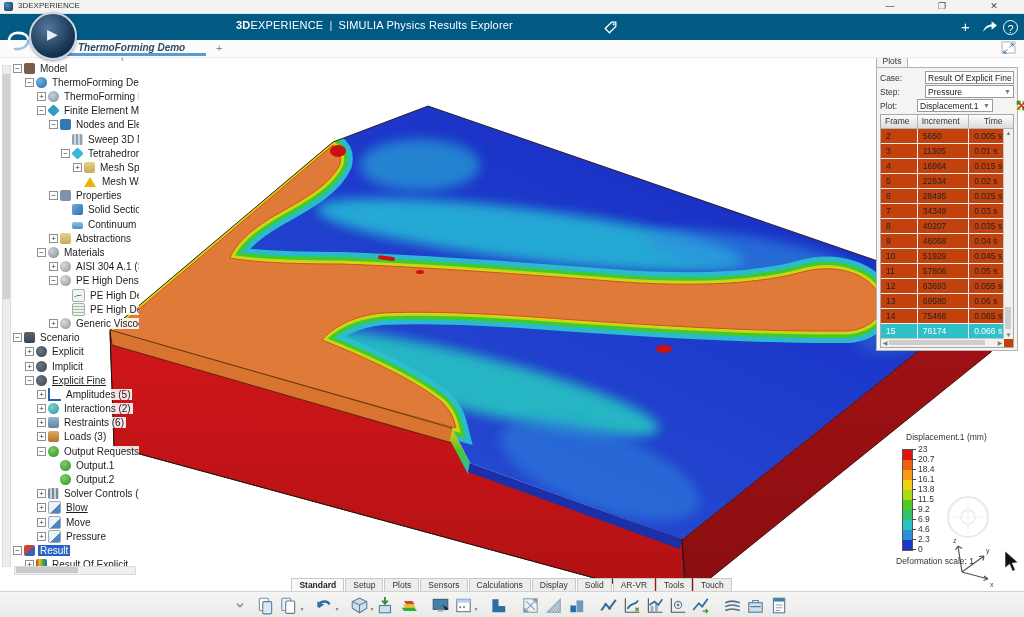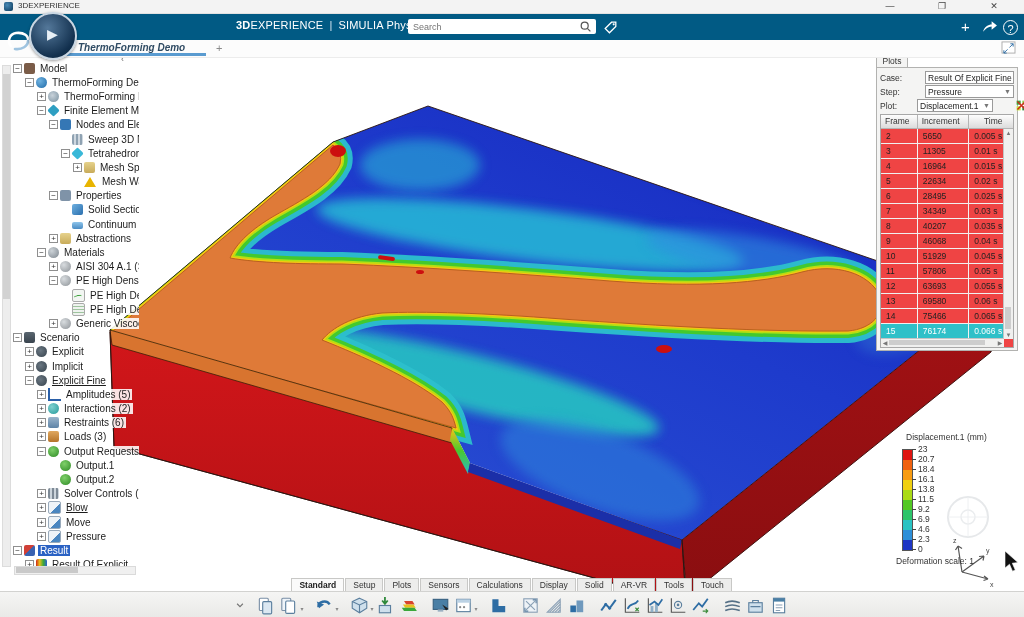--- a/index.html
+++ b/index.html
@@ -97,21 +97,21 @@
   #plots-tab{width:30px;height:13px;background:#f4f4f3;border:1px solid #b2b2b0;border-bottom:none;
       text-align:center;line-height:13px;color:#333;}
   #plots-body{background:#f4f4f3;border:1px solid #b2b2b0;padding:3px 3px 2px 3px;margin-top:-1px;}
   .fieldrow{display:flex;align-items:center;height:13px;margin-bottom:1px;gap:20px;}
   .fieldrow .flab{width:25px;color:#333;}
   .dropdown{flex:1;height:11px;background:#fff;border:1px solid #9a9a9a;display:flex;align-items:center;
       padding:0 2px;color:#222;overflow:hidden;white-space:nowrap;}
   .dropdown .arr{margin-left:auto;color:#777;font-size:7px;}
   .dropdown.narrow{flex:0 0 70px;}
   .mini-btn{width:14px;height:13px;margin-left:2px;}
-  #ptable{border:1px solid #a8a8a8;background:#ef4444;margin-top:2px;position:relative;}
+  #ptable{border:1px solid #a8a8a8;background:#c2410c;margin-top:2px;position:relative;}
   .thead{display:flex;height:14px;}
   .th{background:linear-gradient(#fdfdfd,#dcdcdc);border-right:1px solid #b4b4b4;border-bottom:1px solid #b4b4b4;
       box-sizing:border-box;padding-left:4px;line-height:13px;color:#333;}
   .tr{display:flex;height:14px;line-height:14px;border-bottom:1px solid #f0f0f0;}
   .td{box-sizing:border-box;padding-left:5px;color:#222;border-right:1px solid #f2f2f2;}
   .tr.sel{background:#2fc0c8;}
   .tr.sel .td{color:#fff;}
   .c0{width:37px;} .c1{width:52px;} .c2{width:35px;border-right:none;}
   #pt-vscroll{position:absolute;right:0;top:14px;bottom:8px;width:9px;background:#f0f0ef;border-left:1px solid #c4c4c4;}
   #pt-vscroll .a{position:absolute;width:9px;height:8px;font-size:6px;color:#777;text-align:center;line-height:8px;}
@@ -241,27 +241,20 @@
 </div>
 
 <div id="header" class="abs">
   <svg id="dslogo" width="28" height="24" viewBox="0 0 28 24">
     <path d="M6 18 C2 14,4 6,11 5 C19 4,24 8,23 13" fill="none" stroke="#fff" stroke-width="2.6" stroke-linecap="round"></path>
     <path d="M10 21 C17 22,23 18,23 13" fill="none" stroke="#9fc4e0" stroke-width="2.6" stroke-linecap="round"></path>
   </svg>
   <div id="brandtext">
     <b>3D</b><span>EXPERIENCE</span><span class="sep">|</span><span>SIMULIA Physics Results Explorer</span>
   </div>
-  <div id="searchbox">
-    <input placeholder="Search" style="">
-    <svg width="14" height="14" viewBox="0 0 16 16" style="margin-right:3px">
-      <circle cx="6.5" cy="6.5" r="4" fill="none" stroke="#555" stroke-width="1.4"></circle>
-      <path d="M9.5 9.5 L13 13" stroke="#555" stroke-width="1.4"></path>
-    </svg>
-  </div>
   <svg class="hico" style="left:602px;top:6px" width="17" height="17" viewBox="0 0 16 16">
     <path d="M3 9 L9 3 h4 v4 L7 13 Z" fill="none" stroke="#fff" stroke-width="1.2"></path>
       <circle cx="11" cy="5" r="1" fill="#fff"></circle>
   </svg>
   <span class="hico" style="left:957px;font-size:15px;line-height:17px">+</span>
   <svg class="hico" style="left:981px" width="17" height="17" viewBox="0 0 16 16">
     <path d="M2 13 C3 8,7 6,10 6 L10 3 L15 7 L10 11 L10 8 C7 8,4 10,2 13 Z" fill="#fff"></path>
   </svg>
   <span class="hico" style="left:1003px;font-size:11px;line-height:16px;border:1px solid #fff;border-radius:50%;width:13px;height:13px;top:7px">?</span>
 </div>

